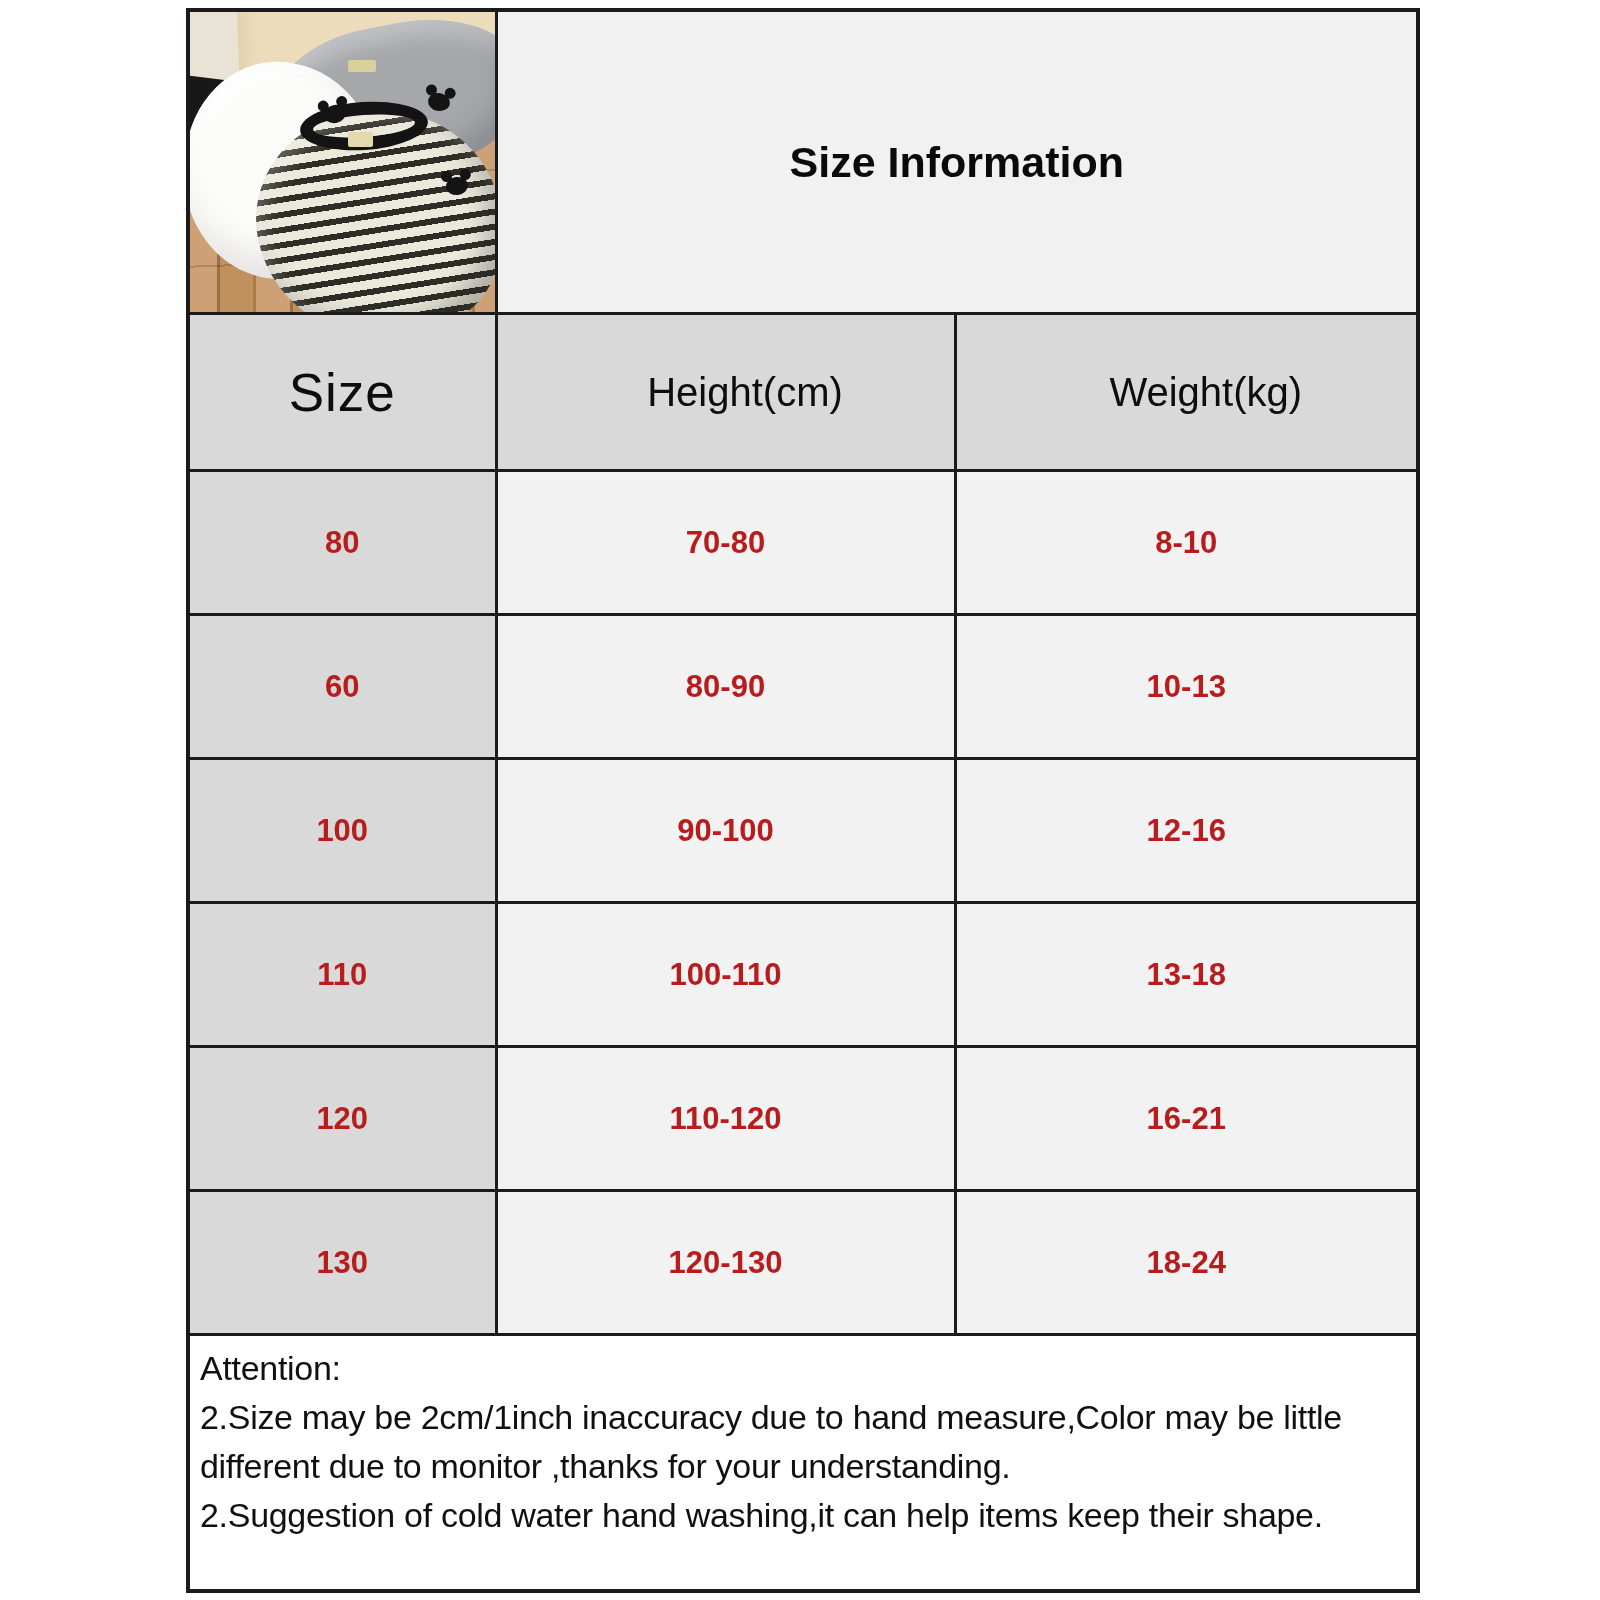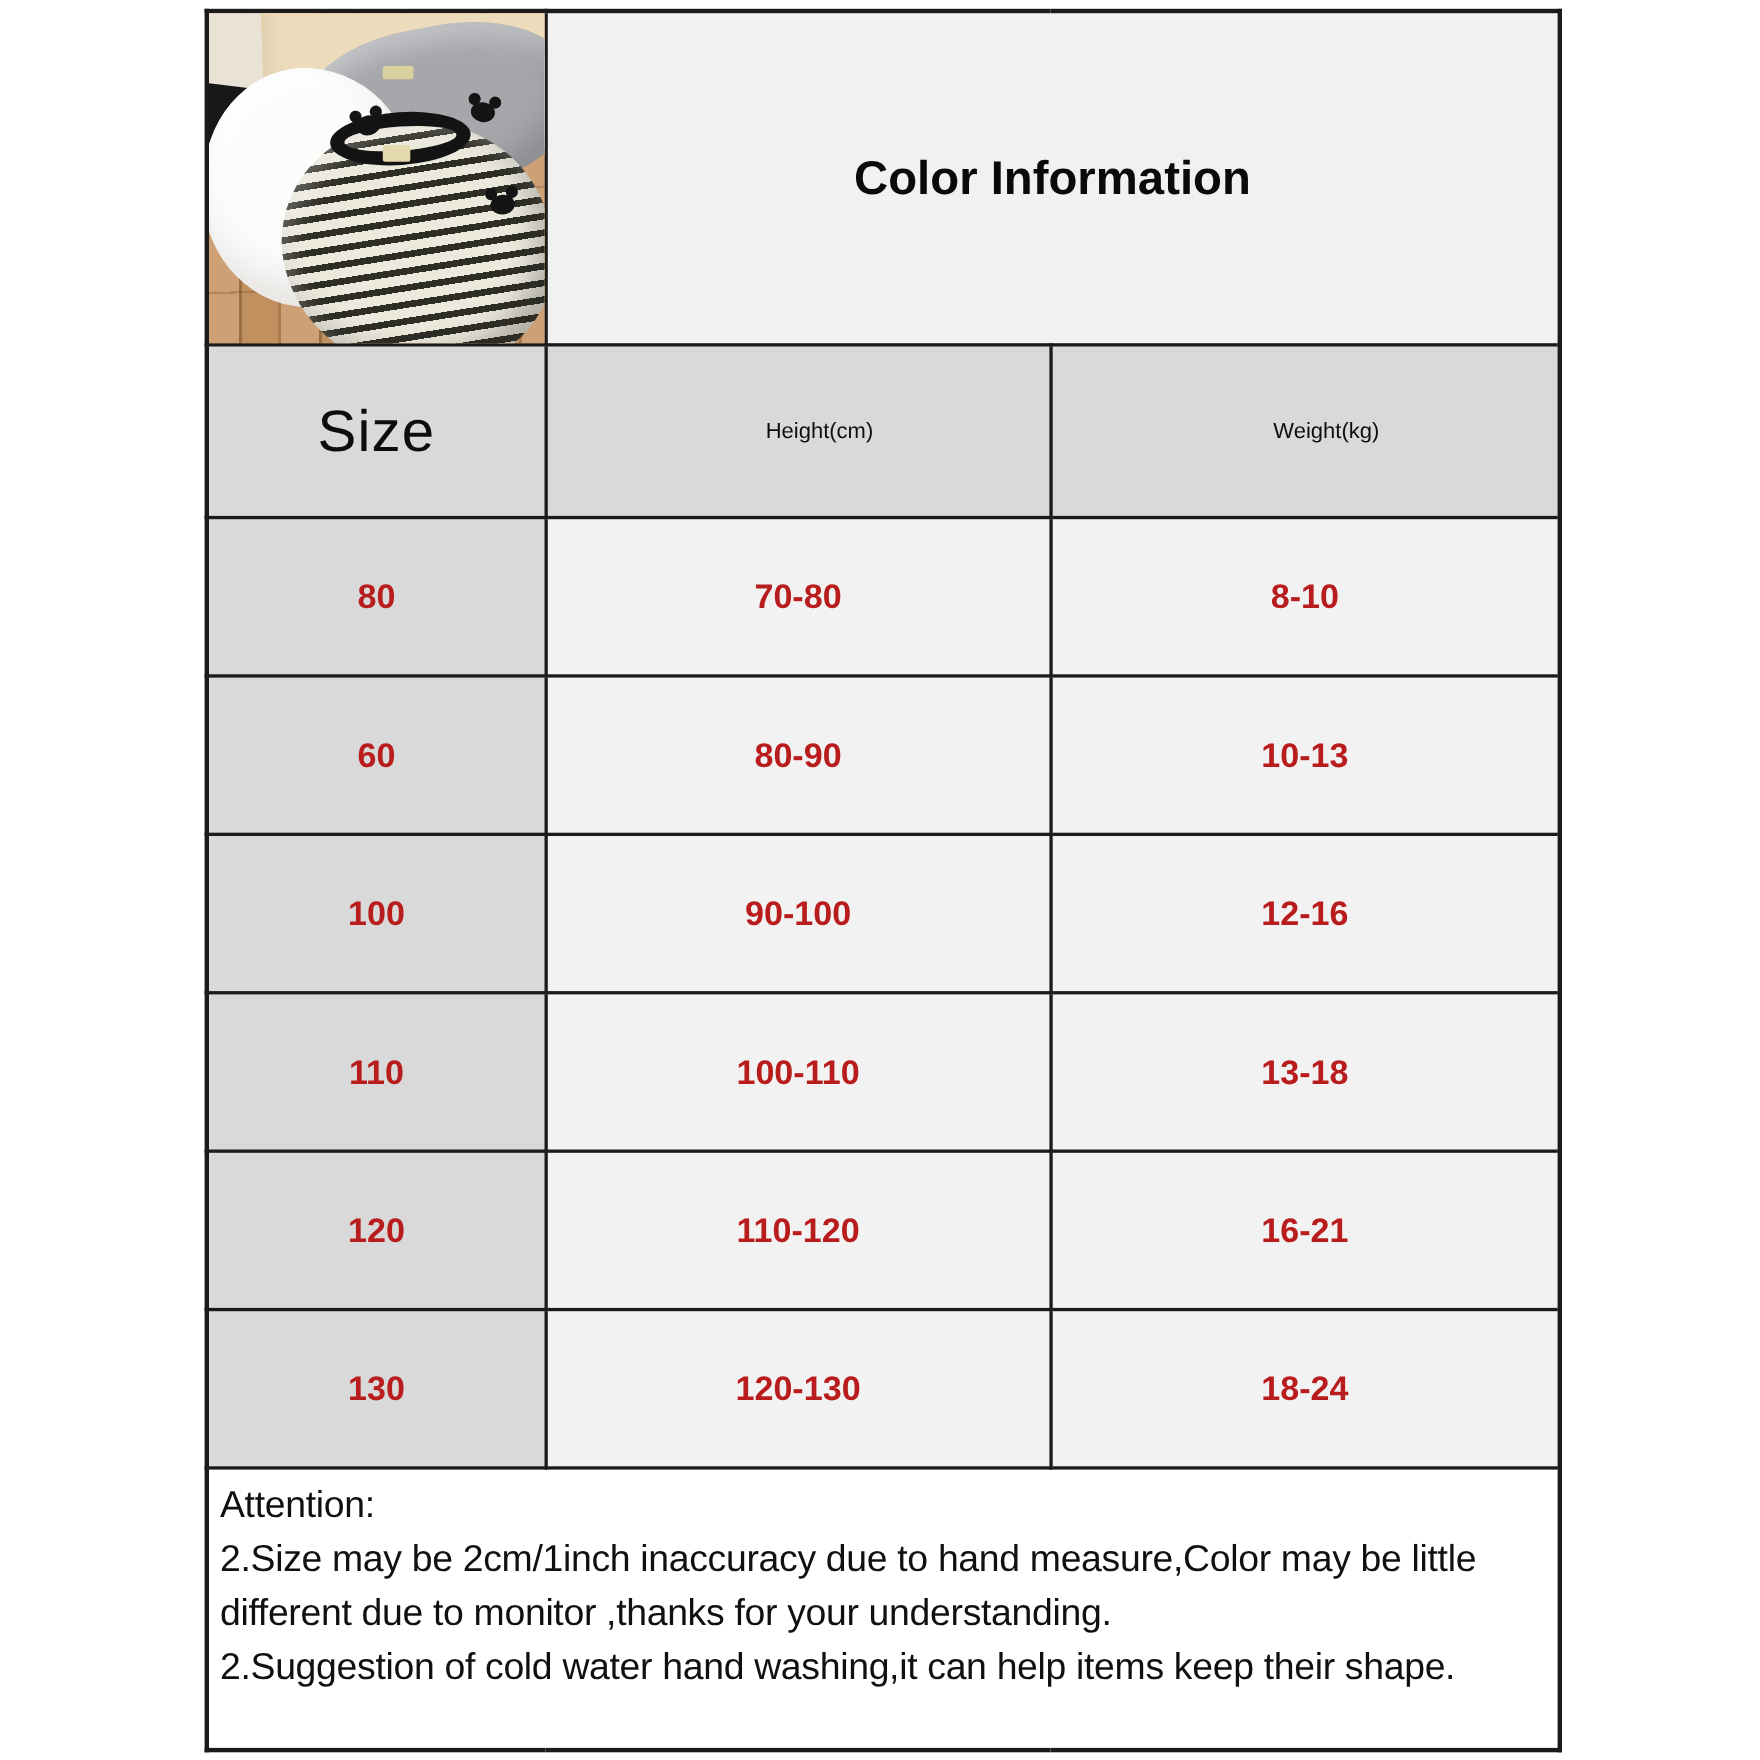--- a/index.html
+++ b/index.html
@@ -21,21 +21,21 @@
   tr.photo-row { height:300px; }
   td.photo-cell { padding:0; background:#c9a070; }
   td.title-cell { background:#f1f1f1; text-align:center; vertical-align:middle; }
   .title-text { font-size:43px; font-weight:bold; color:#0a0a0a; letter-spacing:0px; }
 
   
   tr.header-row { height:157px; }
   .size-table th { background:#d9d9d9; text-align:center; vertical-align:middle;
                    font-weight:normal; color:#0d0d0d; }
   th.h-size { font-size:53px; letter-spacing:1px; }
-  th.h-col  { font-size:20px;padding-left:39px; }
+  th.h-col  { font-size:40px;padding-left:39px; }
 
   
   tr.data-row { height:144px; }
   tr.data-row td { text-align:center; vertical-align:middle; font-size:31px; font-weight:bold; color:#b91c1c; }
   tr.data-row td.size-col { background:#d9d9d9; }
   tr.data-row td.val-col  { background:#f2f2f2;margin-top:30px; }
 
   
   tr.attention-row { height:256px; }
   td.attention-cell { background:#ffffff; vertical-align:top; padding:8px 14px 0 10px; }
@@ -109,21 +109,21 @@
           <div class="white-shirt"></div>
           <div class="striped-shirt"></div>
           <div class="collar"></div>
           <div class="collar-tag"></div>
           <div class="mouse mouse-left"></div>
           <div class="mouse mouse-right"></div>
           <div class="mouse mouse-chest"></div>
         </div>
       </td>
       <td class="title-cell" colspan="2">
-        <span class="title-text">Color Information</span>
+        <span class="title-text">Size Information</span>
       </td>
     </tr>
 
     <tr class="header-row">
       <th class="h-size">Size</th>
       <th class="h-col">Height(cm)</th>
       <th class="h-col">Weight(kg)</th>
     </tr>
 
     <tr class="data-row">

